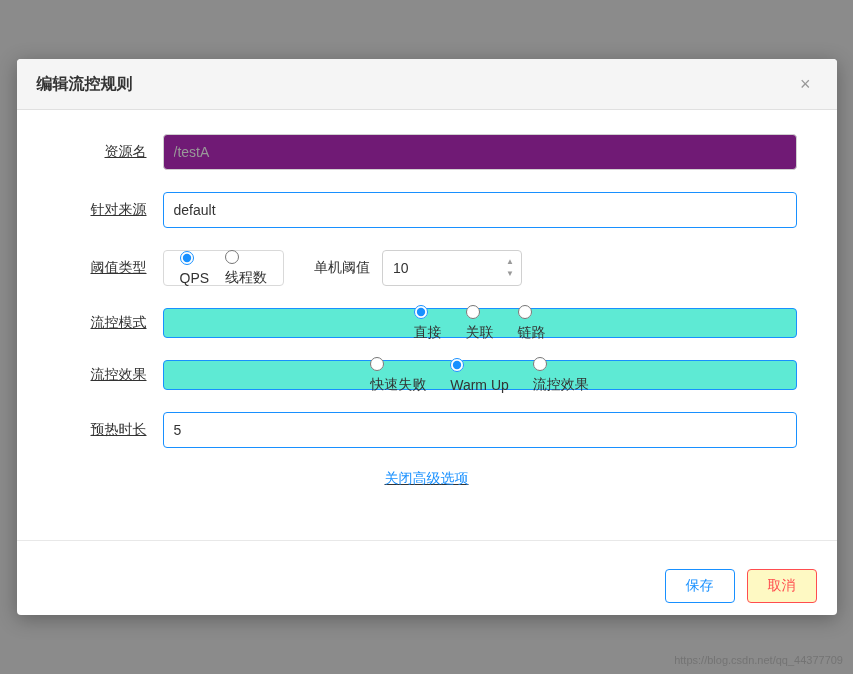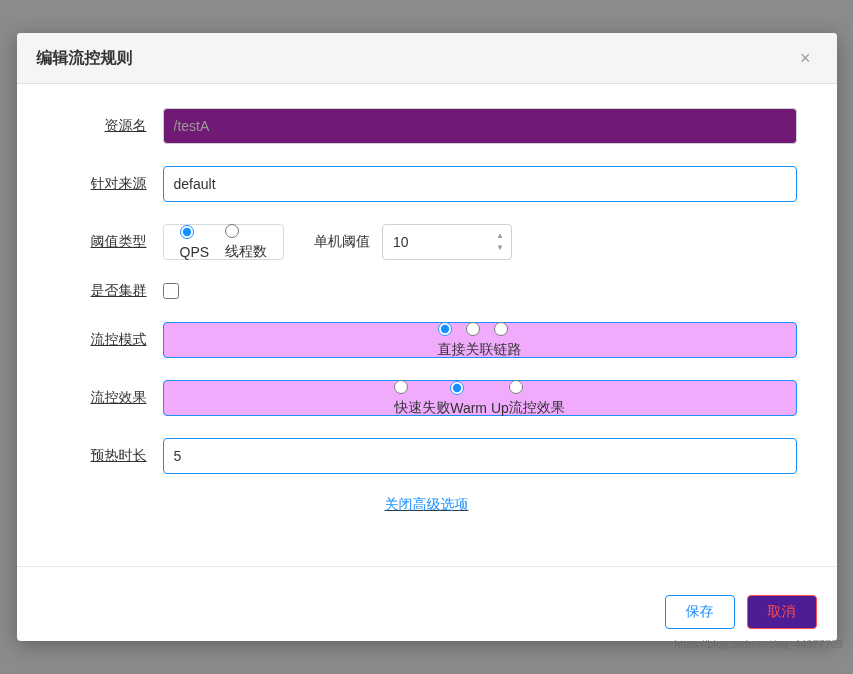--- a/index.html
+++ b/index.html
@@ -117,21 +117,21 @@
       cursor: pointer;
     }
     .threshold-label {
       margin-left: 30px;
       margin-right: 12px;
       color: #333;
       white-space: nowrap;
     }
     .threshold-input-wrapper {
       position: relative;
-      width: 130px;
+      width: 140px;
     }
     .threshold-input {
       width: 100%;
       height: 36px;
       border: 1px solid #d0d0d0;
       border-radius: 4px;
       padding: 0 28px 0 10px;
       font-size: 14px;
       color: #333;
       outline: none;
@@ -161,25 +161,26 @@
     .checkbox-item {
       width: 16px;
       height: 16px;
       cursor: pointer;
       accent-color: #1890ff;
     }
     .radio-group-full {
       display: flex;
       align-items: center;
       justify-content: center;
+      gap: 24px;
       flex: 1;
-      height: 36px;
+      height: 30px;
       border: 1px solid #1890ff;
       border-radius: 4px;
-      background: #f0abfc;
+      background: #5eead4;
     }
     .close-advanced {
       text-align: center;
       margin-bottom: 16px;
       text-decoration: underline;
     }
     .close-advanced-link {
       color: #1890ff;
       cursor: pointer;
       text-decoration: none;
@@ -204,27 +205,27 @@
       font-size: 14px;
       cursor: pointer;
       border: 1px solid;
     }
     .btn-save {
       background: #fff;
       border-color: #1890ff;
       color: #1890ff;
     }
     .btn-cancel {
-      background: #4c1d95;
+      background: #fef9c3;
       border-color: #ff4d4f;
       color: #ff4d4f;
     }
     .watermark {
       position: absolute;
-      bottom: 24px;
+      bottom: 8px;
       right: 10px;
       font-size: 11px;
       color: rgba(100,100,100,0.6);
     }
   </style>
 </head>
 <body>
 
 <div class="modal-overlay">
   <div class="modal">
@@ -263,24 +264,20 @@
           <div class="threshold-input-wrapper">
             <input class="threshold-input" type="number" value="10" style="">
             <div class="spinner-btns">
               <button class="spinner-btn">▲</button>
               <button class="spinner-btn">▼</button>
             </div>
           </div>
         </div>
       </div>
 
-      <div class="form-row">
-        <label class="form-label">是否集群</label>
-        <input type="checkbox" class="checkbox-item" style="">
-      </div>
 
       <div class="form-row">
         <label class="form-label">流控模式</label>
         <div class="radio-group-full">
           <label class="radio-item">
             <input type="radio" name="flowMode" value="direct" checked="" style="">
             <span>直接</span>
           </label>
           <label class="radio-item">
             <input type="radio" name="flowMode" value="relate" style="">

